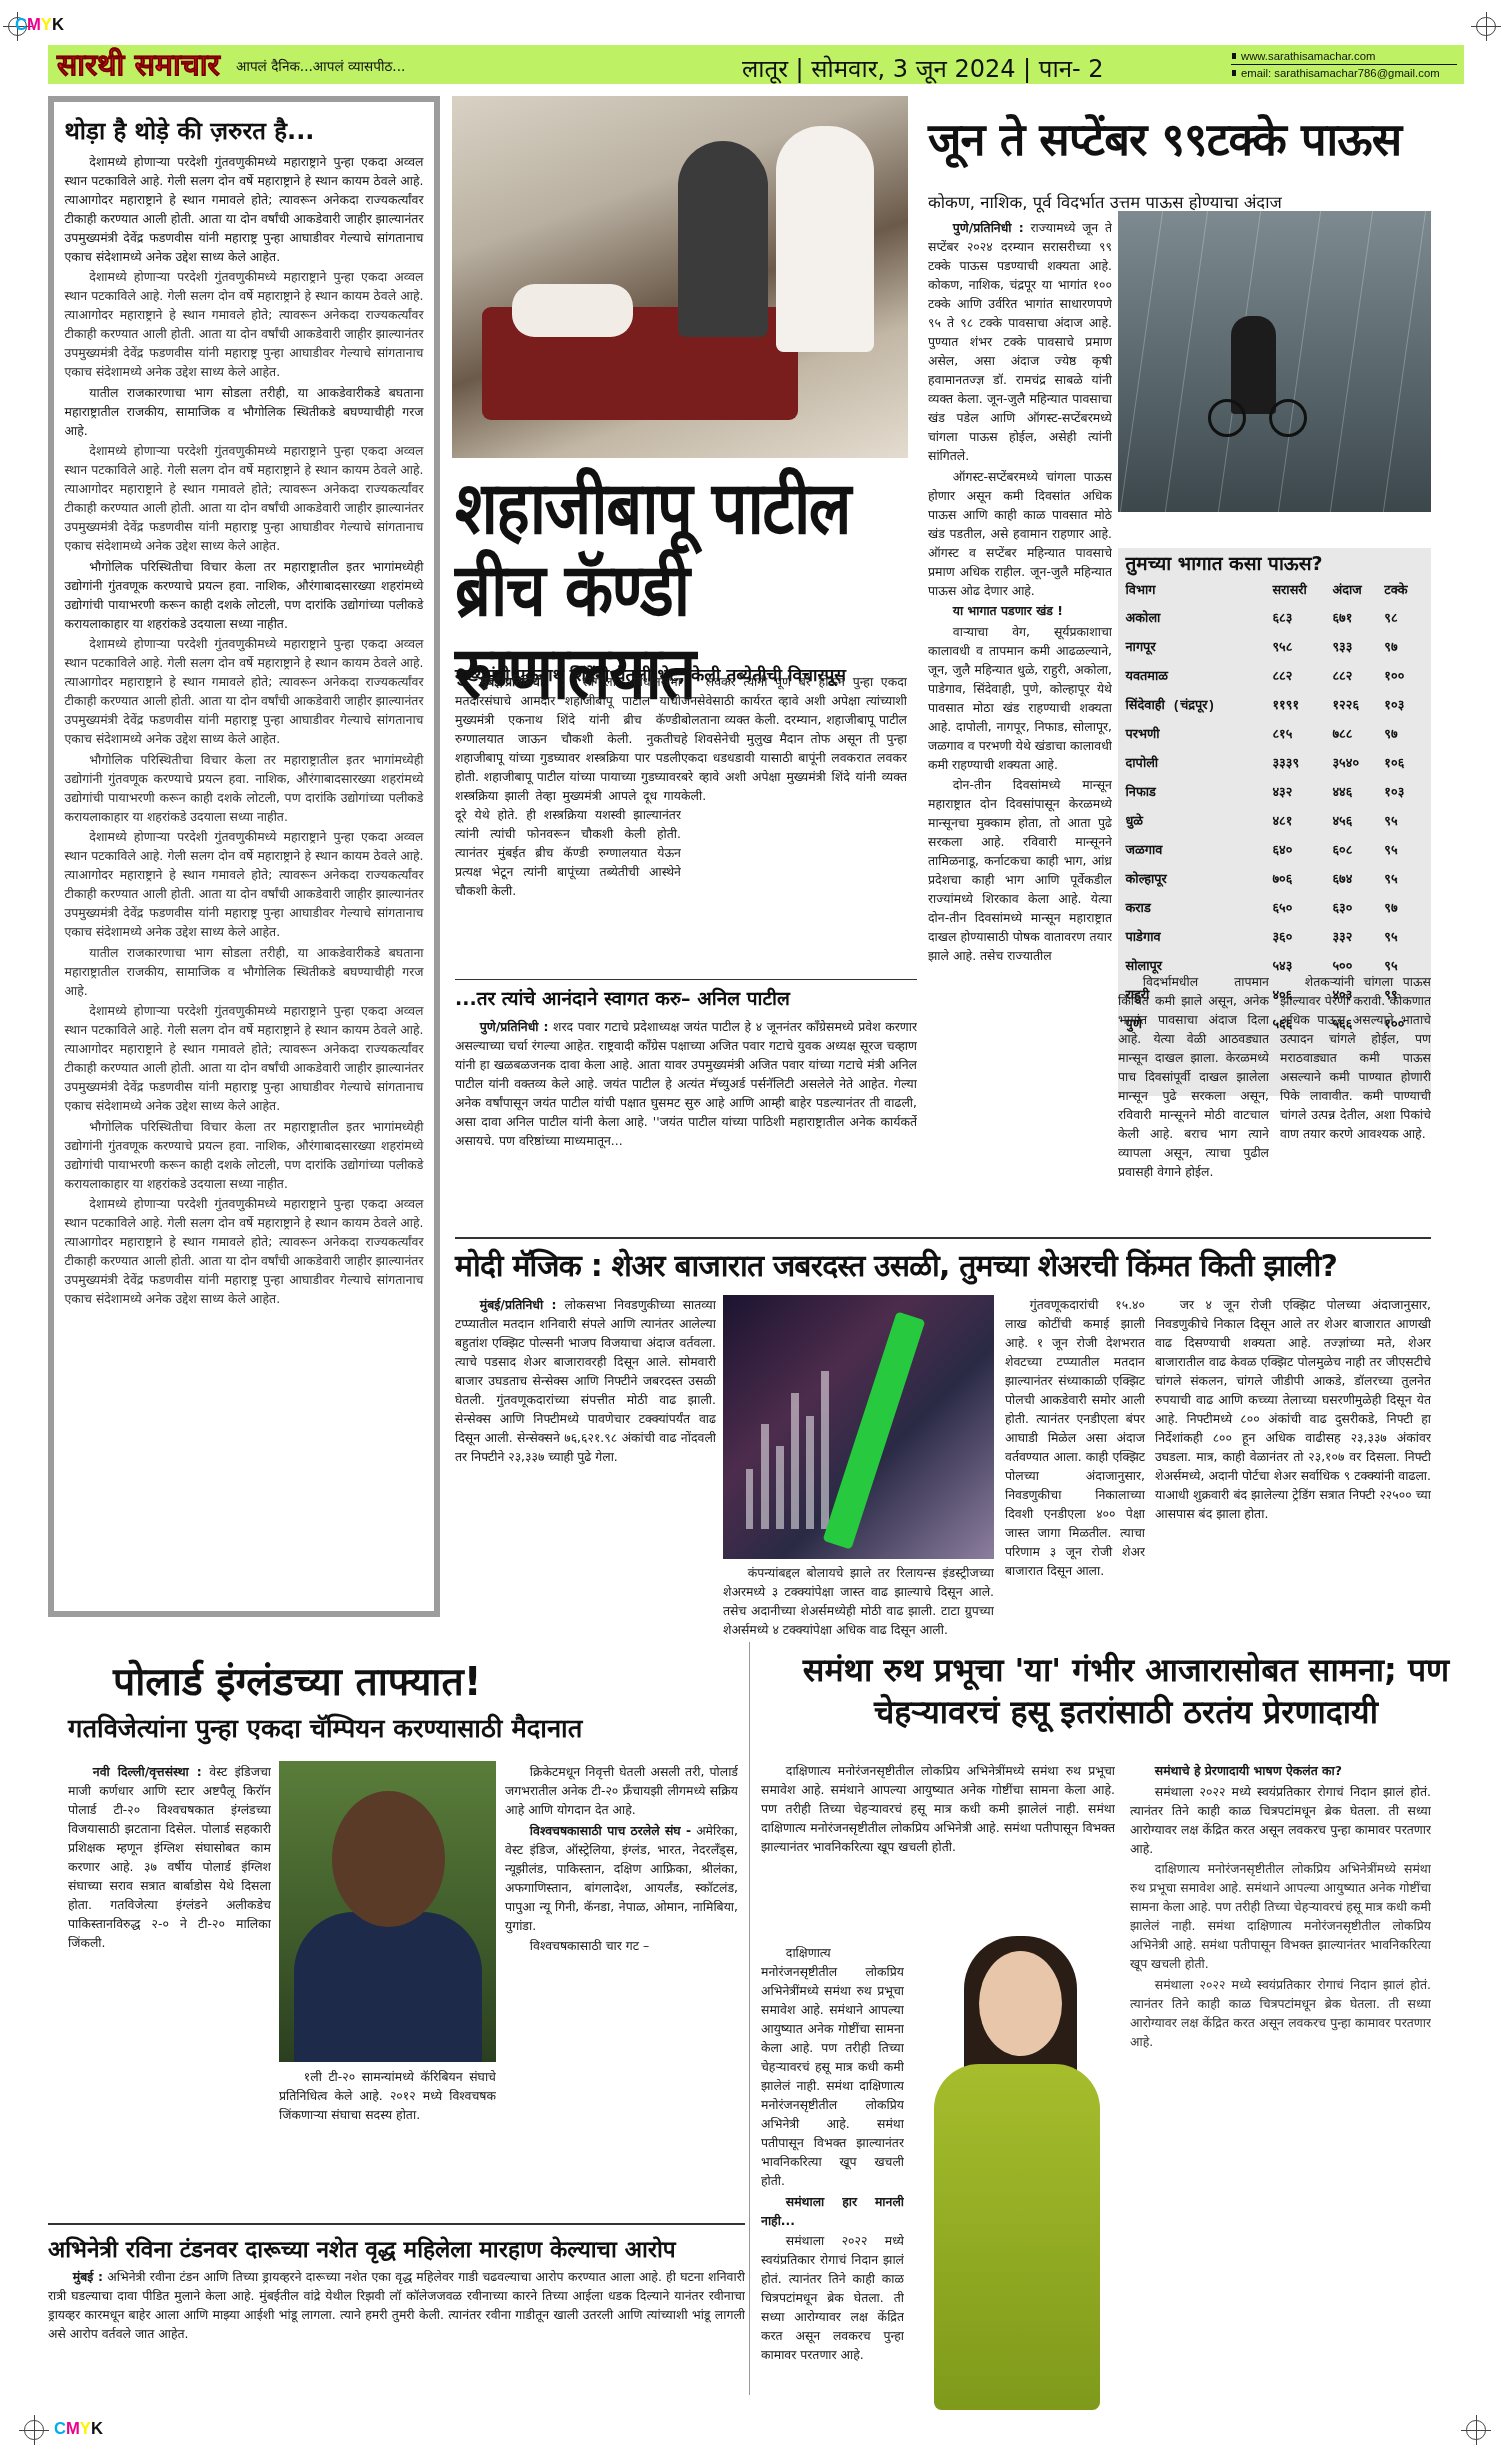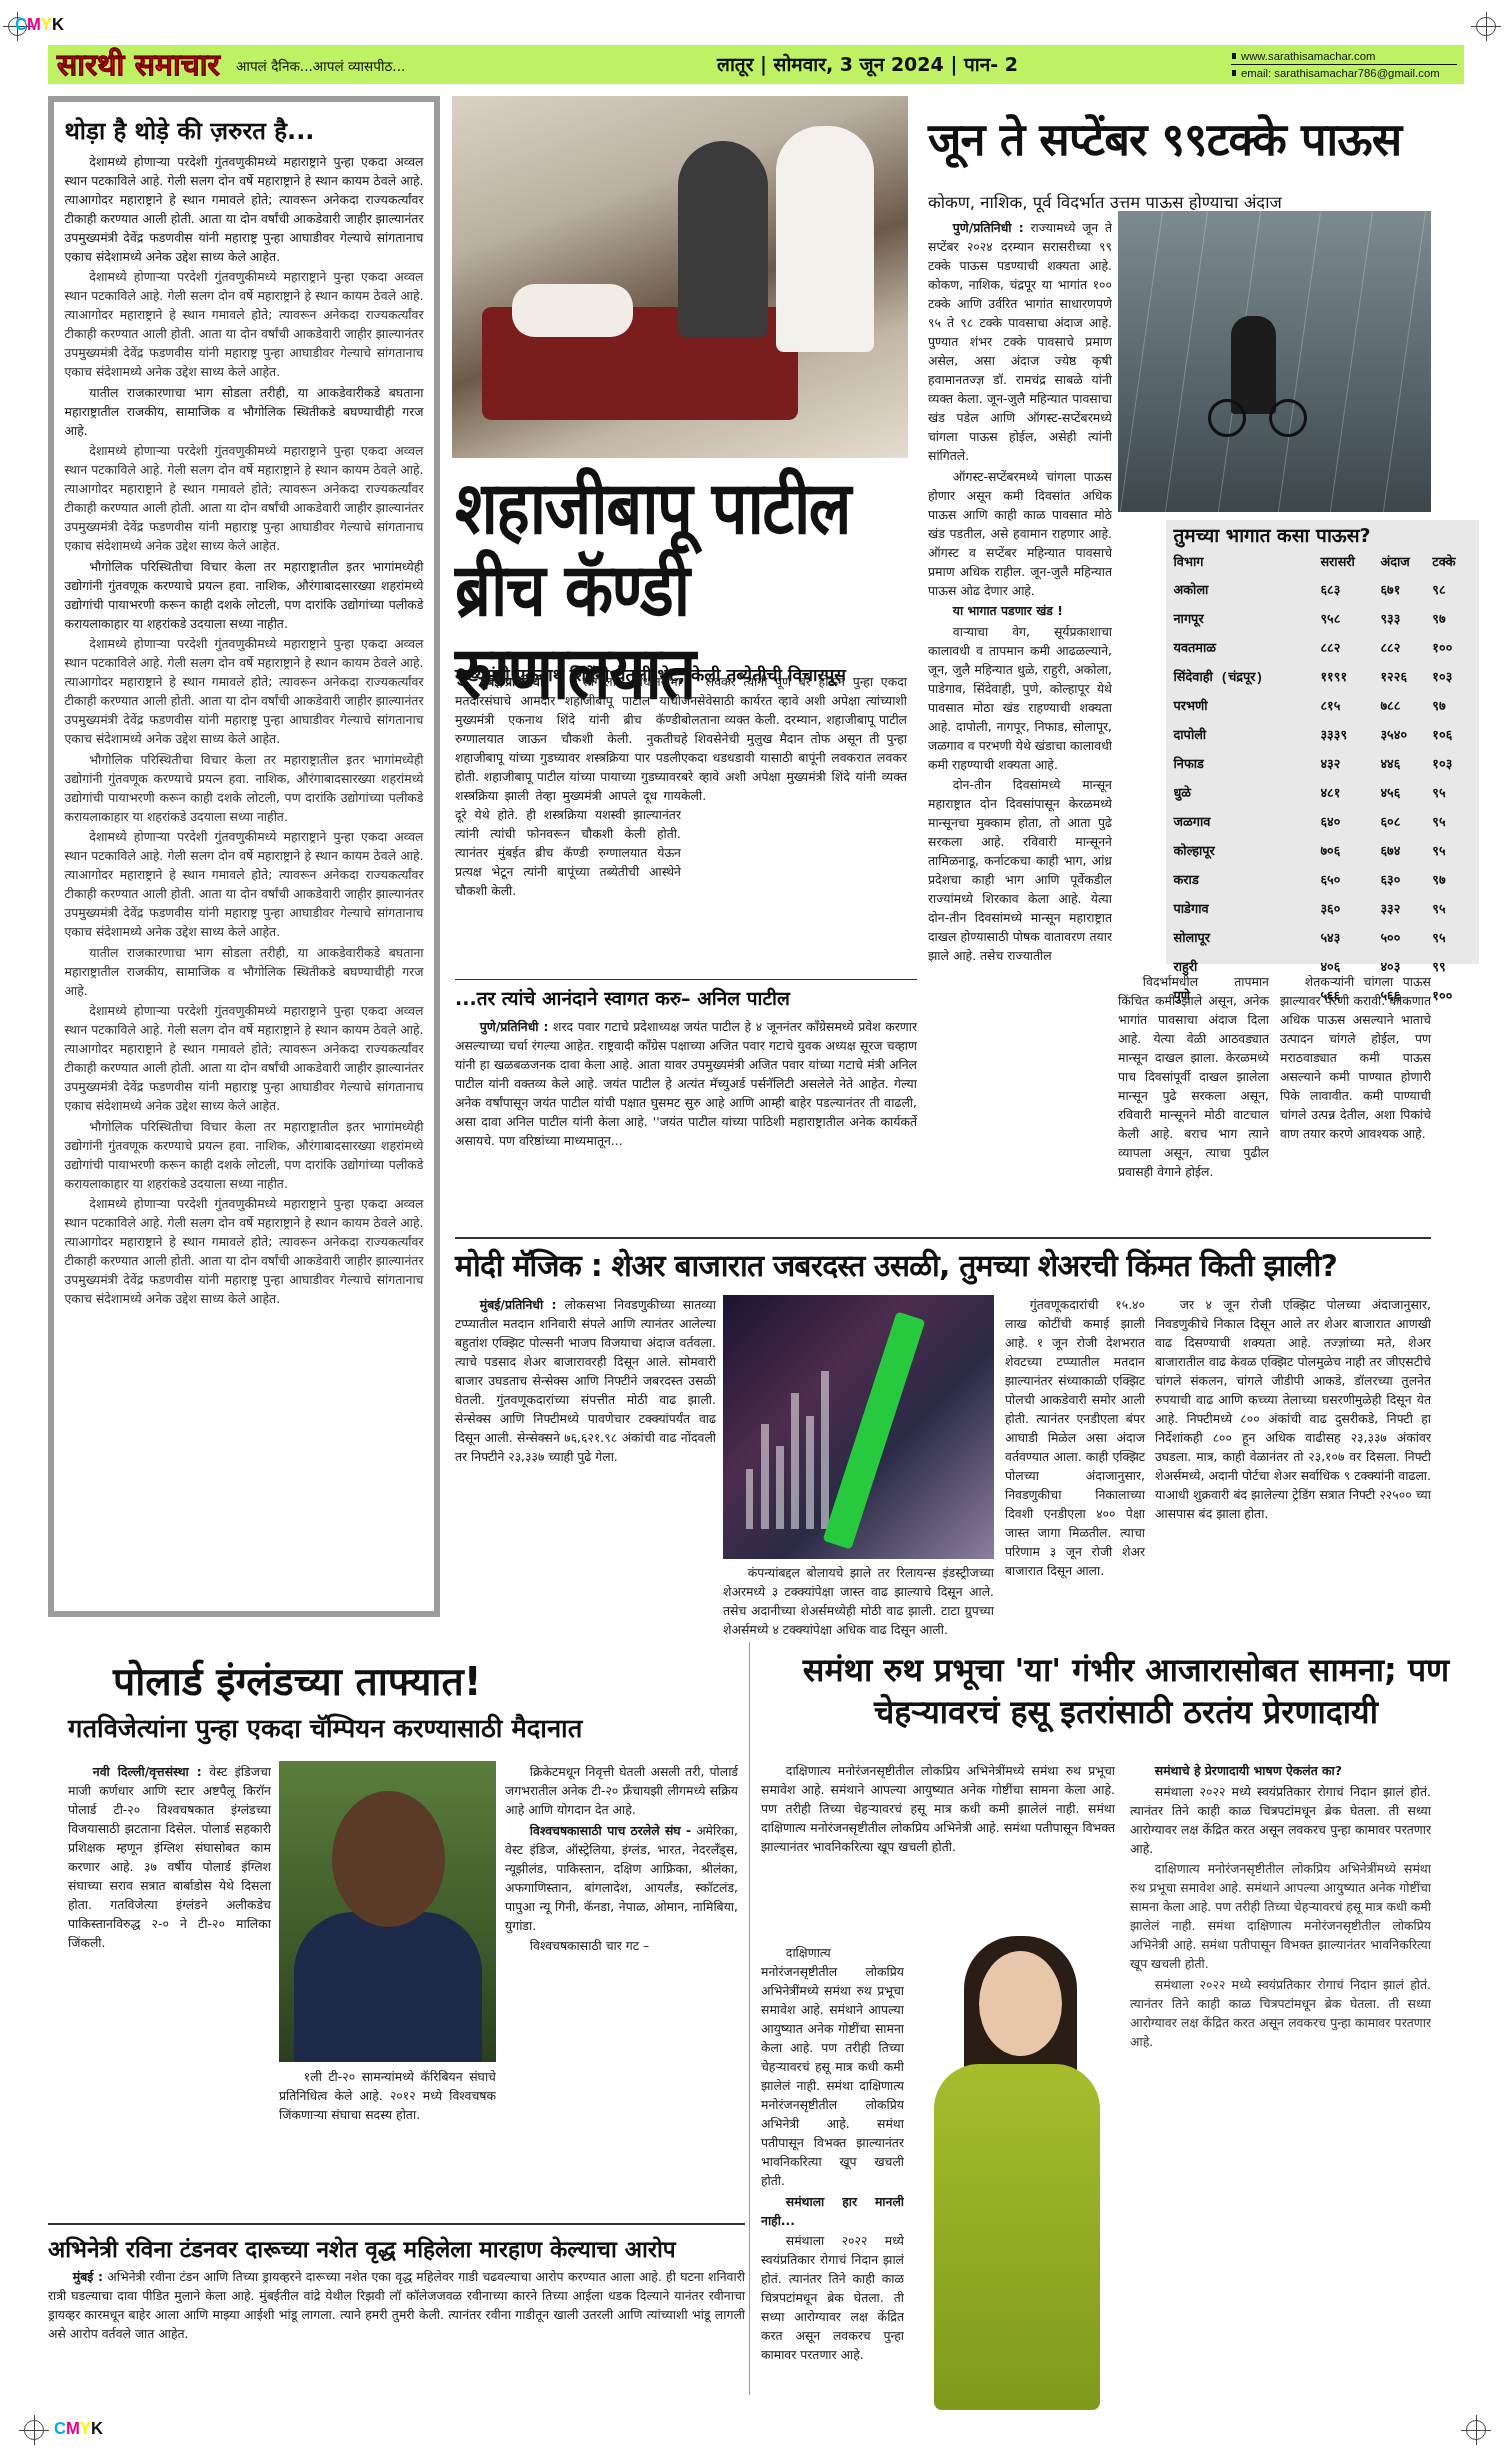--- a/index.html
+++ b/index.html
@@ -9,21 +9,21 @@
   .reg-mark::before { content: ""; position: absolute; left: 50%; top: -6px; bottom: -6px; width: 0.8px; background: #444; }
   .reg-mark::after { content: ""; position: absolute; top: 50%; left: -6px; right: -6px; height: 0.8px; background: #444; }
   .cmyk { position: absolute; font-family: "Liberation Sans", sans-serif; font-size: 16.6px; font-weight: bold; }
   .cmyk span:nth-child(1){ color:#00aeef; } .cmyk span:nth-child(2){ color:#ec008c; }
   .cmyk span:nth-child(3){ color:#fff200; } .cmyk span:nth-child(4){ color:#111; }
 
   
   .masthead { position: absolute; left: 48px; top: 45px; width: 1416px; height: 39px; background: #bef264; }
   .logo { position: absolute; left: 9px; top: 0; font-size: 30px; font-weight: bold; color: #e31e24; line-height: 39px; -webkit-text-stroke: 0.8px #7a0000; }
   .tagline { position: absolute; left: 188px; top: 10.5px; font-size: 13.6px; color: #111; }
-  .dateline { position: absolute; left: 669px; top: 6px; font-size: 19px; font-weight: bold; color: #111; }
+  .dateline { position: absolute; left: 694px; top: 6px; font-size: 24px; font-weight: normal; color: #111; }
   .contact { position: absolute; right: 7.5px; top: 3px; width: 226px; font-family: "Liberation Sans", sans-serif; font-size: 11.3px; color: #111; }
   .contact div { padding-left: 10.5px; position: relative; line-height: 16px; }
   .contact div::before { content: ""; position: absolute; left: 1.5px; top: 4.5px; width: 3.8px; height: 6.8px; background: #111; }
   .contact .sep { border-bottom: 1.5px solid #111; }
 
   
   .editorial { position: absolute; left: 48px; top: 96px; width: 392px; height: 1521px; border: 6px solid #9c9c9c; padding: 7.5px 10.5px; background: #fff; }
   .editorial-title { font-family: "DejaVu Serif", serif; font-style: italic; font-weight: bold; font-size: 44px; text-align: center; text-decoration: underline; line-height: 60px; }
   .editorial-headline { font-size: 24px; font-weight: bold; margin-top: 3px; margin-bottom: 6px; }
   .body-text { font-size: 12.4px; line-height: 19px; text-align: justify; color: #1a1a1a; }
@@ -60,21 +60,21 @@
   .hl-anil { position:absolute; left:455px; top:985px; font-size: 19px; font-weight: bold; }
   .hl-modi { position:absolute; left:455px; top:1244px; width:1047px; font-size: 30px; font-weight: bold; letter-spacing: -0.8px; }
   .hl-pollard { position:absolute; left:113px; top:1653px; font-size: 39px; font-weight: bold; }
   .sub-pollard { position:absolute; left:68px; top:1710px; font-size: 25.6px; font-weight: bold; }
   .hl-samantha { position:absolute; left:753px; top:1649px; width:746px; font-size: 32px; font-weight: bold; line-height: 42px; text-align: center; }
   .hl-raveena { position:absolute; left:48px; top:2233px; font-size: 22.6px; font-weight: bold; }
 
   .col-text { position:absolute; overflow: hidden; }
 
   
-  .rain-table { position:absolute; left:1118px; top:520px; width:313px; height:444px; background:#e8e8e8; padding: 3px 7.5px; margin-left: 48px; }
+  .rain-table { position:absolute; left:1118px; top:548px; width:313px; height:548px; background:#e8e8e8; padding: 3px 7.5px; }
   .rain-table-title { font-size: 19px; font-weight: bold; line-height: 25.6px; }
   .rain-table table { width:100%; border-collapse: collapse; font-size: 12.8px; }
   .rain-table th { text-align:left; font-weight: bold; padding: 3px 0; height: 25.6px; }
   .rain-table td { padding: 3px 0; height: 29px; font-weight: bold; font-family: Liberation Mono, monospace; }
   .rain-table td.num, .rain-table th.num { padding-left: 3px; }
 
   .rule-h { position:absolute; height: 1.5px; background: #333; }
   .rule-v { position:absolute; width: 0.8px; background: #999; }
 </style>
 </head>

